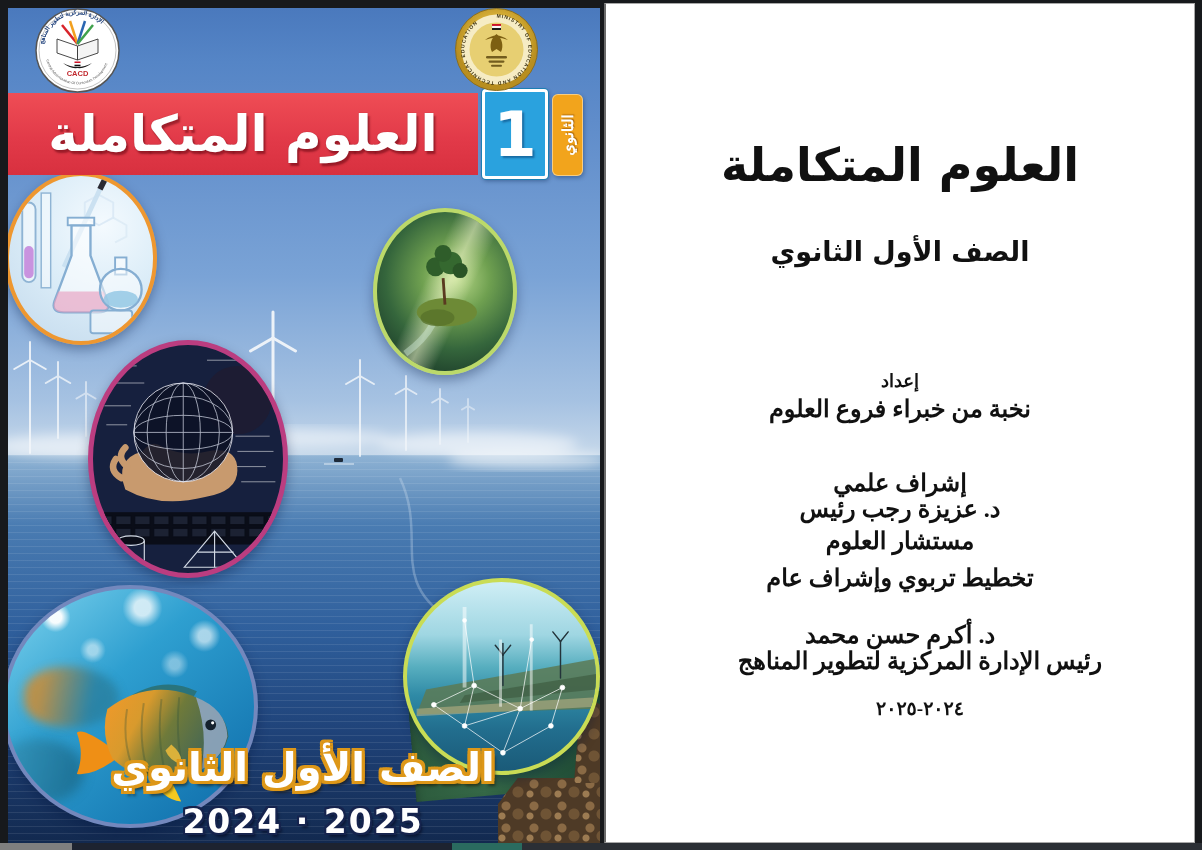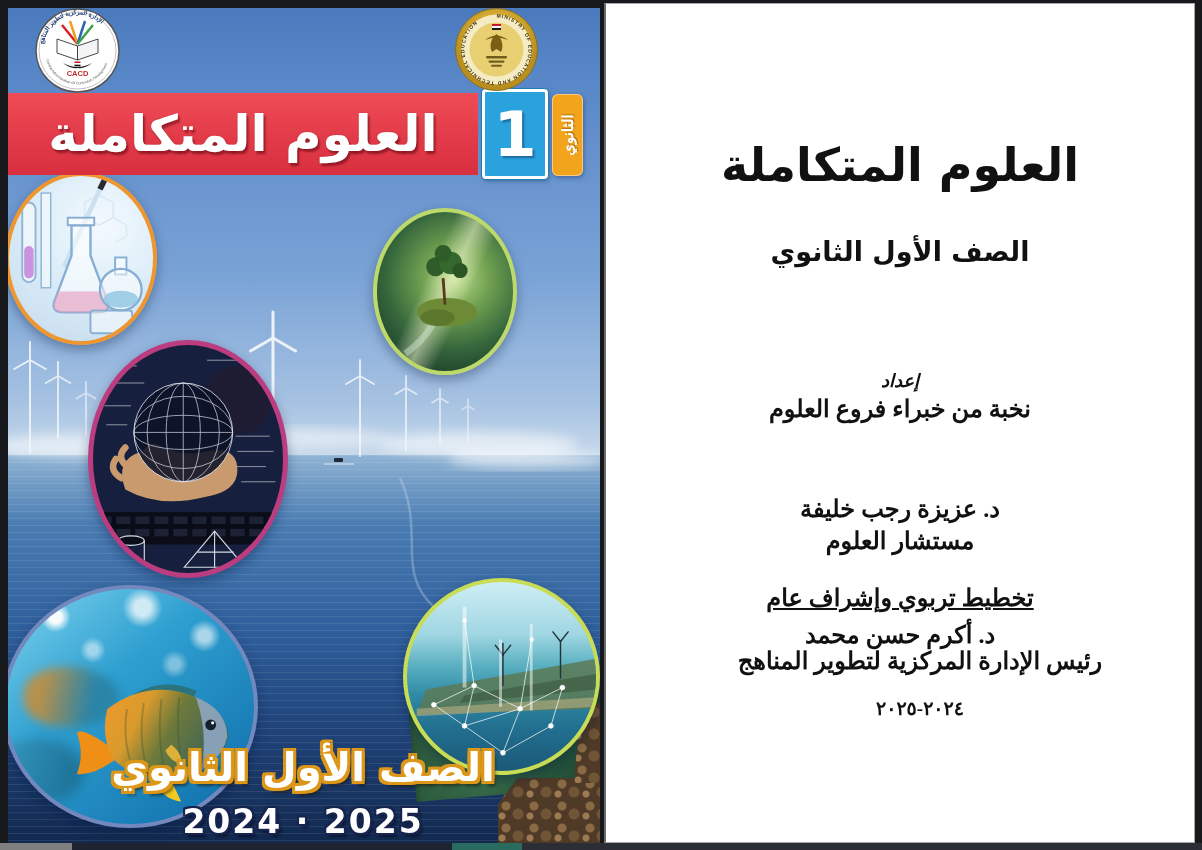--- a/index.html
+++ b/index.html
@@ -84,26 +84,26 @@
           text-shadow:-2px -2px 0 #16244e, 2px -2px 0 #16244e, -2px 2px 0 #16244e, 2px 2px 0 #16244e,
                       -2px 0 0 #16244e, 2px 0 0 #16244e, 0 -2px 0 #16244e, 0 2px 0 #16244e, 3px 4px 3px rgba(0,0,20,.5); }
 
   
   .titlepage { position:absolute; left:604px; top:3px; width:591px; height:840px; background:#fff;
           border:1px solid #a8a8a8; border-left:2px solid #6b6b6b; }
   .titlepage .line { position:absolute; left:0; width:100%; text-align:center; direction:rtl; color:#111; }
   .tp-title    { top:134px; font-family:"DejaVu Sans",sans-serif;  font-weight:900; font-size:46px; letter-spacing:1px; }
   .tp-subtitle { top:232px; font-family:"DejaVu Sans",sans-serif;  font-weight:900; font-size:27px; }
   .tp-s  { font-family:"Liberation Serif",serif; font-weight:700; font-size:24px; }
-  .tp-prep-h  { top:366px; font-size:18px;font-style:italic; }
+  .tp-prep-h  { top:366px; font-size:18px; }
   .tp-prep-by { top:391px; }
   .tp-sup-h   { top:465px; }
   .tp-sup-n   { top:491px; }
   .tp-sup-r   { top:517px;margin-top:6px; }
-  .tp-plan-h  { top:580px;text-decoration:underline; }
+  .tp-plan-h  { top:560px; }
   .tp-plan-n  { top:617px; }
   .tp-plan-r  { top:643px;margin-left:20px; }
   .tp-years   { top:693px; font-size:19px; letter-spacing:2px;margin-left:20px; }
 
   
   .bstrip { position:absolute; left:0; top:843px; width:1202px; height:7px; background:#2b2f35; z-index:10; }
   .bstrip .bs1 { position:absolute; left:0;    width:72px;  height:7px; background:#7f7f7f; }
   .bstrip .bs2 { position:absolute; left:72px; width:380px; height:7px; background:#1d2330; }
   .bstrip .bs3 { position:absolute; left:452px;width:70px;  height:7px; background:#2a6b5f; }
 </style>
@@ -424,21 +424,22 @@
 
     <div class="grade-text">الصف الأول الثانوي</div>
     <div class="years-text">2024 · 2025</div>
   </div>
 
   <div class="titlepage">
     <div class="line tp-title">العلوم المتكاملة</div>
     <div class="line tp-subtitle">الصف الأول الثانوي</div>
     <div class="line tp-s tp-prep-h">إعداد</div>
     <div class="line tp-s tp-prep-by">نخبة من خبراء فروع العلوم</div>
-    <div class="line tp-s tp-sup-n">د. عزيزة رجب خليفة</div>
+    <div class="line tp-s tp-sup-h">إشراف علمي</div>
+    <div class="line tp-s tp-sup-n">د. عزيزة رجب رئيس</div>
     <div class="line tp-s tp-sup-r">مستشار العلوم</div>
     <div class="line tp-s tp-plan-h">تخطيط تربوي وإشراف عام</div>
     <div class="line tp-s tp-plan-n">د. أكرم حسن محمد</div>
     <div class="line tp-s tp-plan-r">رئيس الإدارة المركزية لتطوير المناهج</div>
     <div class="line tp-s tp-years">٢٠٢٤-٢٠٢٥</div>
   </div>
 
   <div class="bstrip">
     <div class="bs1"></div>
     <div class="bs2"></div>

